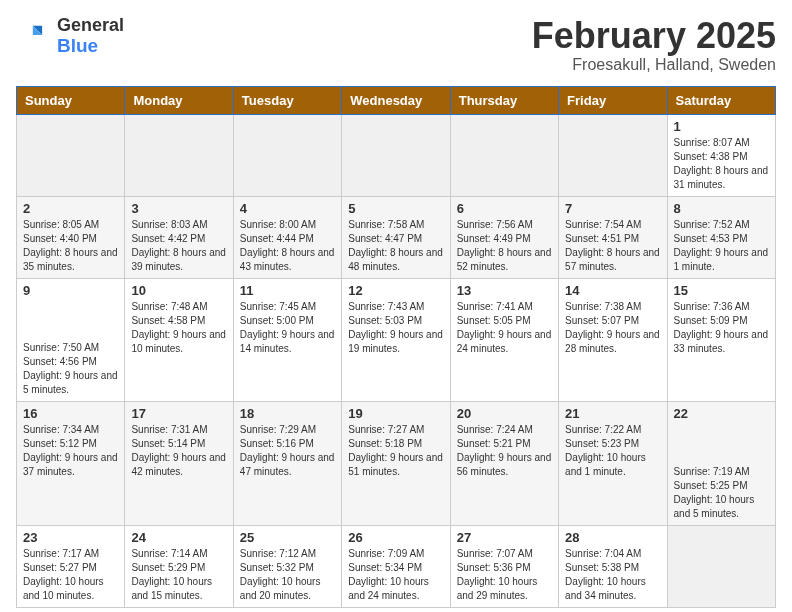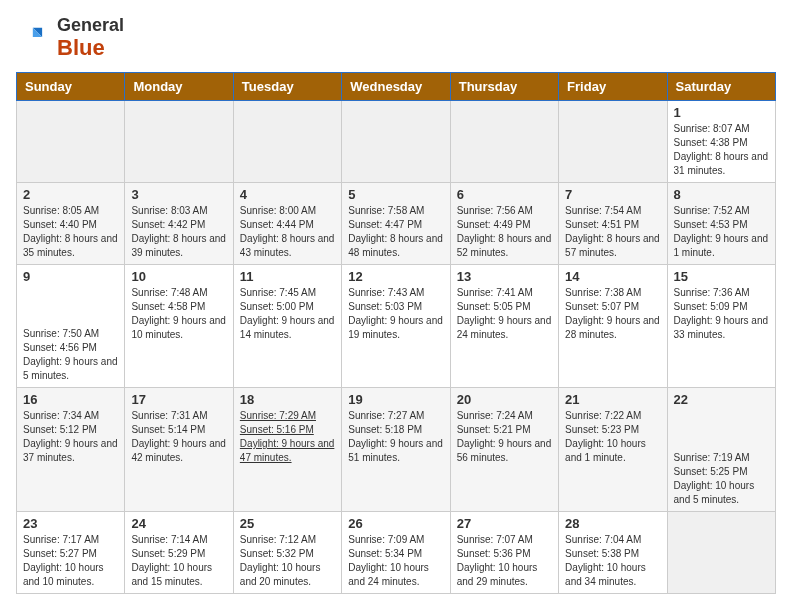--- a/index.html
+++ b/index.html
@@ -25,23 +25,23 @@
       display: flex;
       flex-direction: column;
       line-height: 1.1;
     }
     .logo-general {
       font-size: 18px;
       font-weight: bold;
       color: #333;
     }
     .logo-blue {
-      font-size: 22px;
+      font-size: 19px;
       font-weight: bold;
-      color: #c2410c;
+      color: #3b82f6;
     }
     .logo-icon {
       width: 28px;
       height: 28px;
     }
     .title-block {
       text-align: right;
     }
     .month-title {
       font-size: 36px;
@@ -104,20 +104,24 @@
   <div class="logo">
     <svg class="logo-icon" viewBox="0 0 30 30">
       <polygon points="18,4 28,4 28,14" fill="#1a6fc4"></polygon>
       <polygon points="18,4 28,14 18,14" fill="#4a9fea"></polygon>
     </svg>
     <div class="logo-text">
       <span class="logo-general">General</span>
       <span class="logo-blue">Blue</span>
     </div>
   </div>
+  <div class="title-block">
+    <div class="month-title">February 2025</div>
+    <div class="location">Froesakull, Halland, Sweden</div>
+  </div>
 </div>
 
 <table class="calendar">
   <thead>
     <tr>
     <th>Sunday</th>
         <th>Monday</th>
         <th>Tuesday</th>
         <th>Wednesday</th>
         <th>Thursday</th>
@@ -236,21 +240,21 @@
 Daylight: 9 hours and 37 minutes.</div>
         </td>
         <td>
           <span class="day-num">17</span>
           <div class="day-info" style="white-space: pre-line;">Sunrise: 7:31 AM
 Sunset: 5:14 PM
 Daylight: 9 hours and 42 minutes.</div>
         </td>
         <td>
           <span class="day-num">18</span>
-          <div class="day-info" style="white-space: pre-line; text-decoration: underline;">Sunrise: 7:29 AM
+          <div class="day-info" style="white-space: pre-line;">Sunrise: 7:29 AM
 Sunset: 5:16 PM
 Daylight: 9 hours and 47 minutes.</div>
         </td>
         <td>
           <span class="day-num">19</span>
           <div class="day-info" style="white-space: pre-line;">Sunrise: 7:27 AM
 Sunset: 5:18 PM
 Daylight: 9 hours and 51 minutes.</div>
         </td>
         <td>

